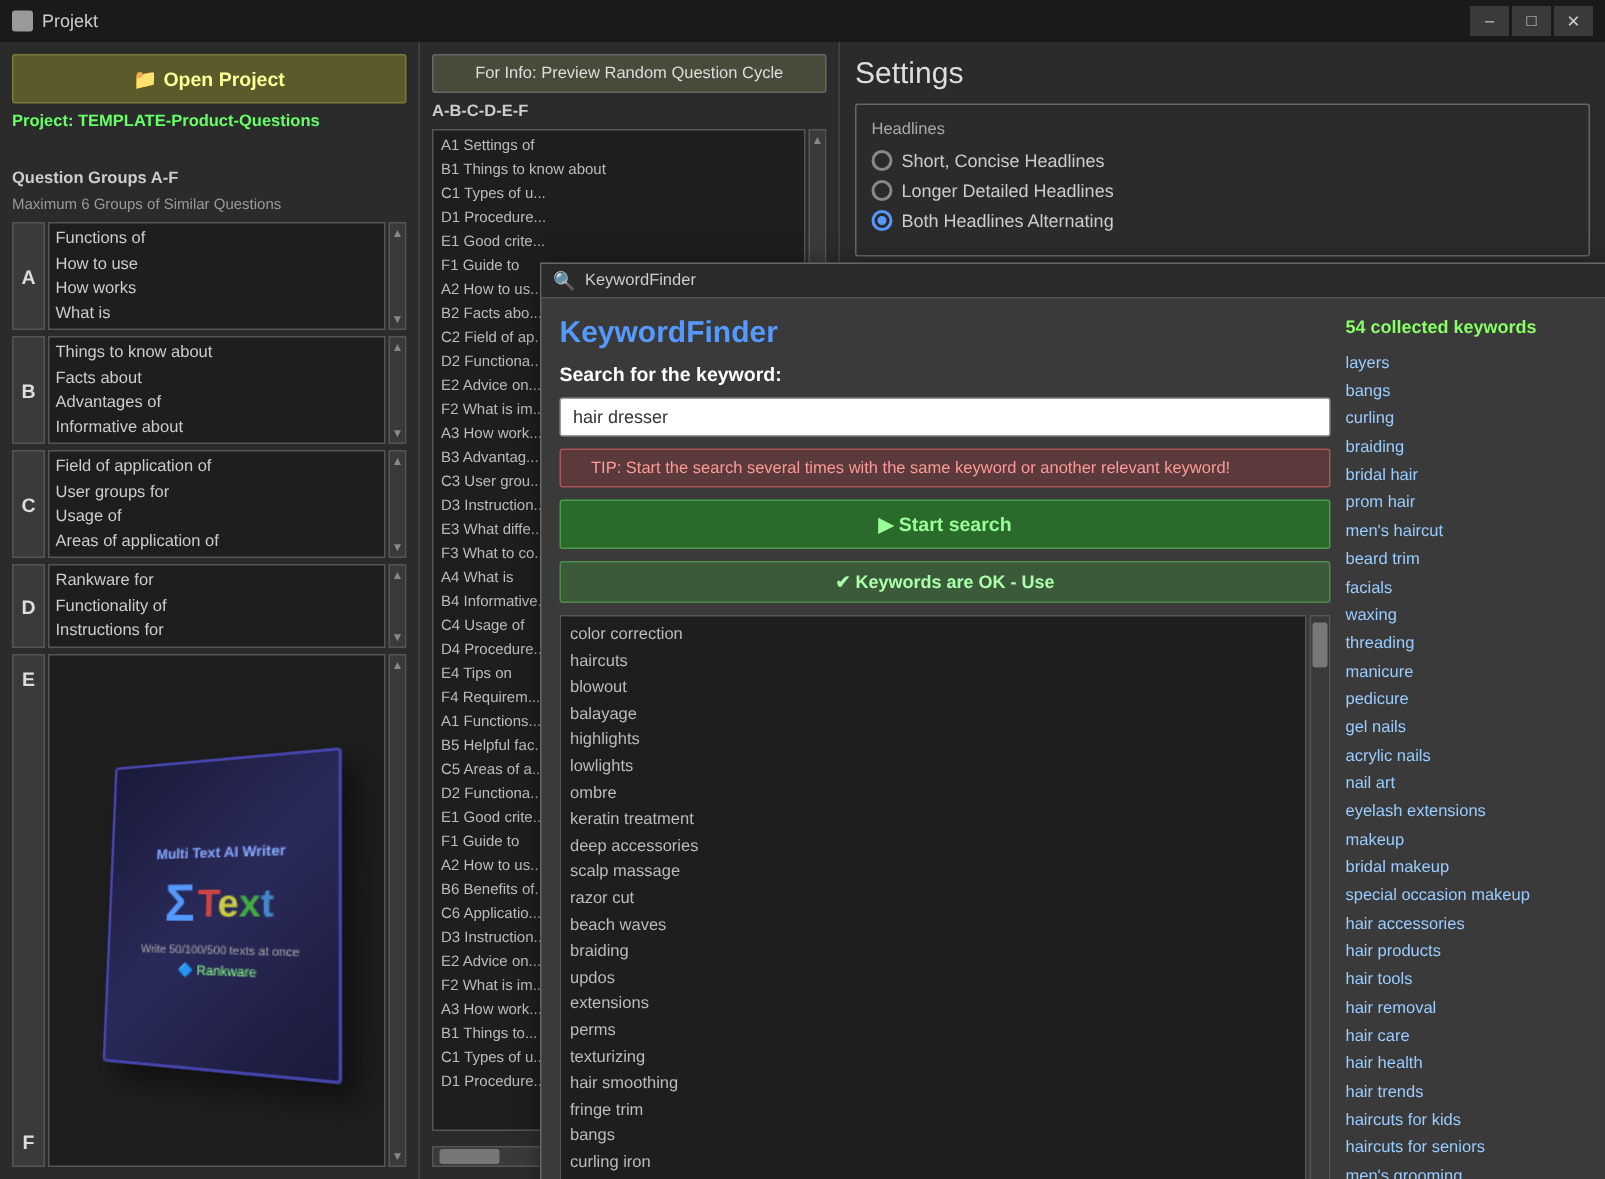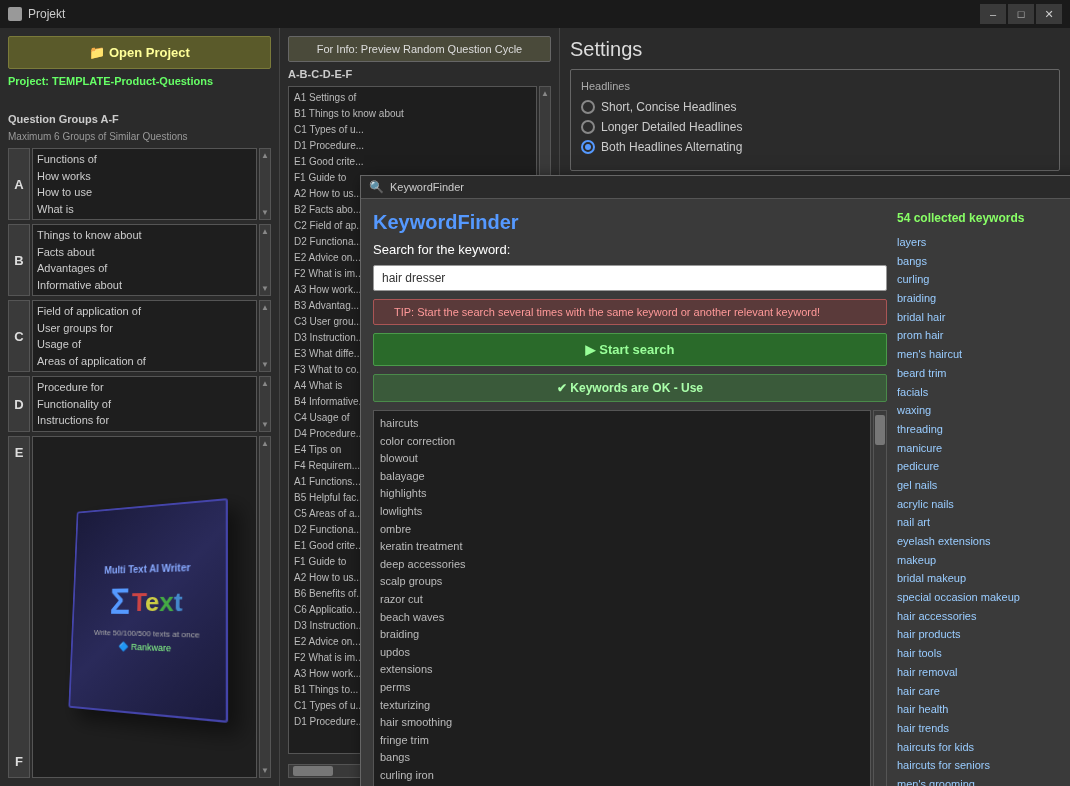--- a/index.html
+++ b/index.html
@@ -372,21 +372,21 @@
 
     .kf-main-title {
       color: #5599ff;
       font-size: 20px;
       font-weight: bold;
     }
 
     .kf-search-label {
       color: #fff;
       font-size: 13px;
-      font-weight: normal;
+      font-weight: bold;
     }
 
     .kf-input {
       background: #fff;
       border: 1px solid #999;
       color: #333;
       padding: 5px 8px;
       font-size: 12px;
       width: 100%;
       border-radius: 2px;
@@ -493,22 +493,22 @@
     <div class="project-name">Project: TEMPLATE-Product-Questions</div>
     <div class="section-header">Question Groups A-F</div>
     <div class="section-sub">Maximum 6 Groups of Similar Questions</div>
 
     <div class="group-container">
 
       <div class="group-row">
         <div class="group-label">A</div>
         <div class="group-list">
           <div>Functions of</div>
+          <div>How to use</div>
           <div>How works</div>
-          <div>How to use</div>
           <div>What is</div>
         </div>
         <div class="group-scroll">
           <span class="scroll-arrow">▲</span>
           <span class="scroll-arrow">▼</span>
         </div>
       </div>
 
       <div class="group-row">
         <div class="group-label">B</div>
@@ -535,21 +535,21 @@
         </div>
         <div class="group-scroll">
           <span class="scroll-arrow">▲</span>
           <span class="scroll-arrow">▼</span>
         </div>
       </div>
 
       <div class="group-row" style="height:56px">
         <div class="group-label">D</div>
         <div class="group-list">
-          <div>Procedure for</div>
+          <div>Rankware for</div>
           <div>Functionality of</div>
           <div>Instructions for</div>
         </div>
         <div class="group-scroll">
           <span class="scroll-arrow">▲</span>
           <span class="scroll-arrow">▼</span>
         </div>
       </div>
 
       <div class="group-row" style="height:260px; flex:1">
@@ -666,30 +666,30 @@
   <div class="kf-body">
     <div class="kf-left">
       <div class="kf-main-title">KeywordFinder</div>
       <div class="kf-search-label">Search for the keyword:</div>
       <input class="kf-input" type="text" value="hair dresser" style="">
       <div class="kf-tip">TIP: Start the search several times with the same keyword or another relevant keyword!</div>
       <button class="kf-start-btn">▶  Start search</button>
       <div class="kf-ok-bar">✔  Keywords are OK - Use</div>
       <div style="display:flex;gap:2px;flex:1;overflow:hidden;">
         <div class="kf-keywords-list" id="kw-list">
-        <div class="kf-kw-item">haircuts</div>
-            <div class="kf-kw-item">color correction</div>
+        <div class="kf-kw-item">color correction</div>
+            <div class="kf-kw-item">haircuts</div>
             <div class="kf-kw-item">blowout</div>
             <div class="kf-kw-item">balayage</div>
             <div class="kf-kw-item">highlights</div>
             <div class="kf-kw-item">lowlights</div>
             <div class="kf-kw-item">ombre</div>
             <div class="kf-kw-item">keratin treatment</div>
             <div class="kf-kw-item">deep accessories</div>
-            <div class="kf-kw-item">scalp groups</div>
+            <div class="kf-kw-item">scalp massage</div>
             <div class="kf-kw-item">razor cut</div>
             <div class="kf-kw-item">beach waves</div>
             <div class="kf-kw-item">braiding</div>
             <div class="kf-kw-item">updos</div>
             <div class="kf-kw-item">extensions</div>
             <div class="kf-kw-item">perms</div>
             <div class="kf-kw-item">texturizing</div>
             <div class="kf-kw-item">hair smoothing</div>
             <div class="kf-kw-item">fringe trim</div>
             <div class="kf-kw-item">bangs</div>

